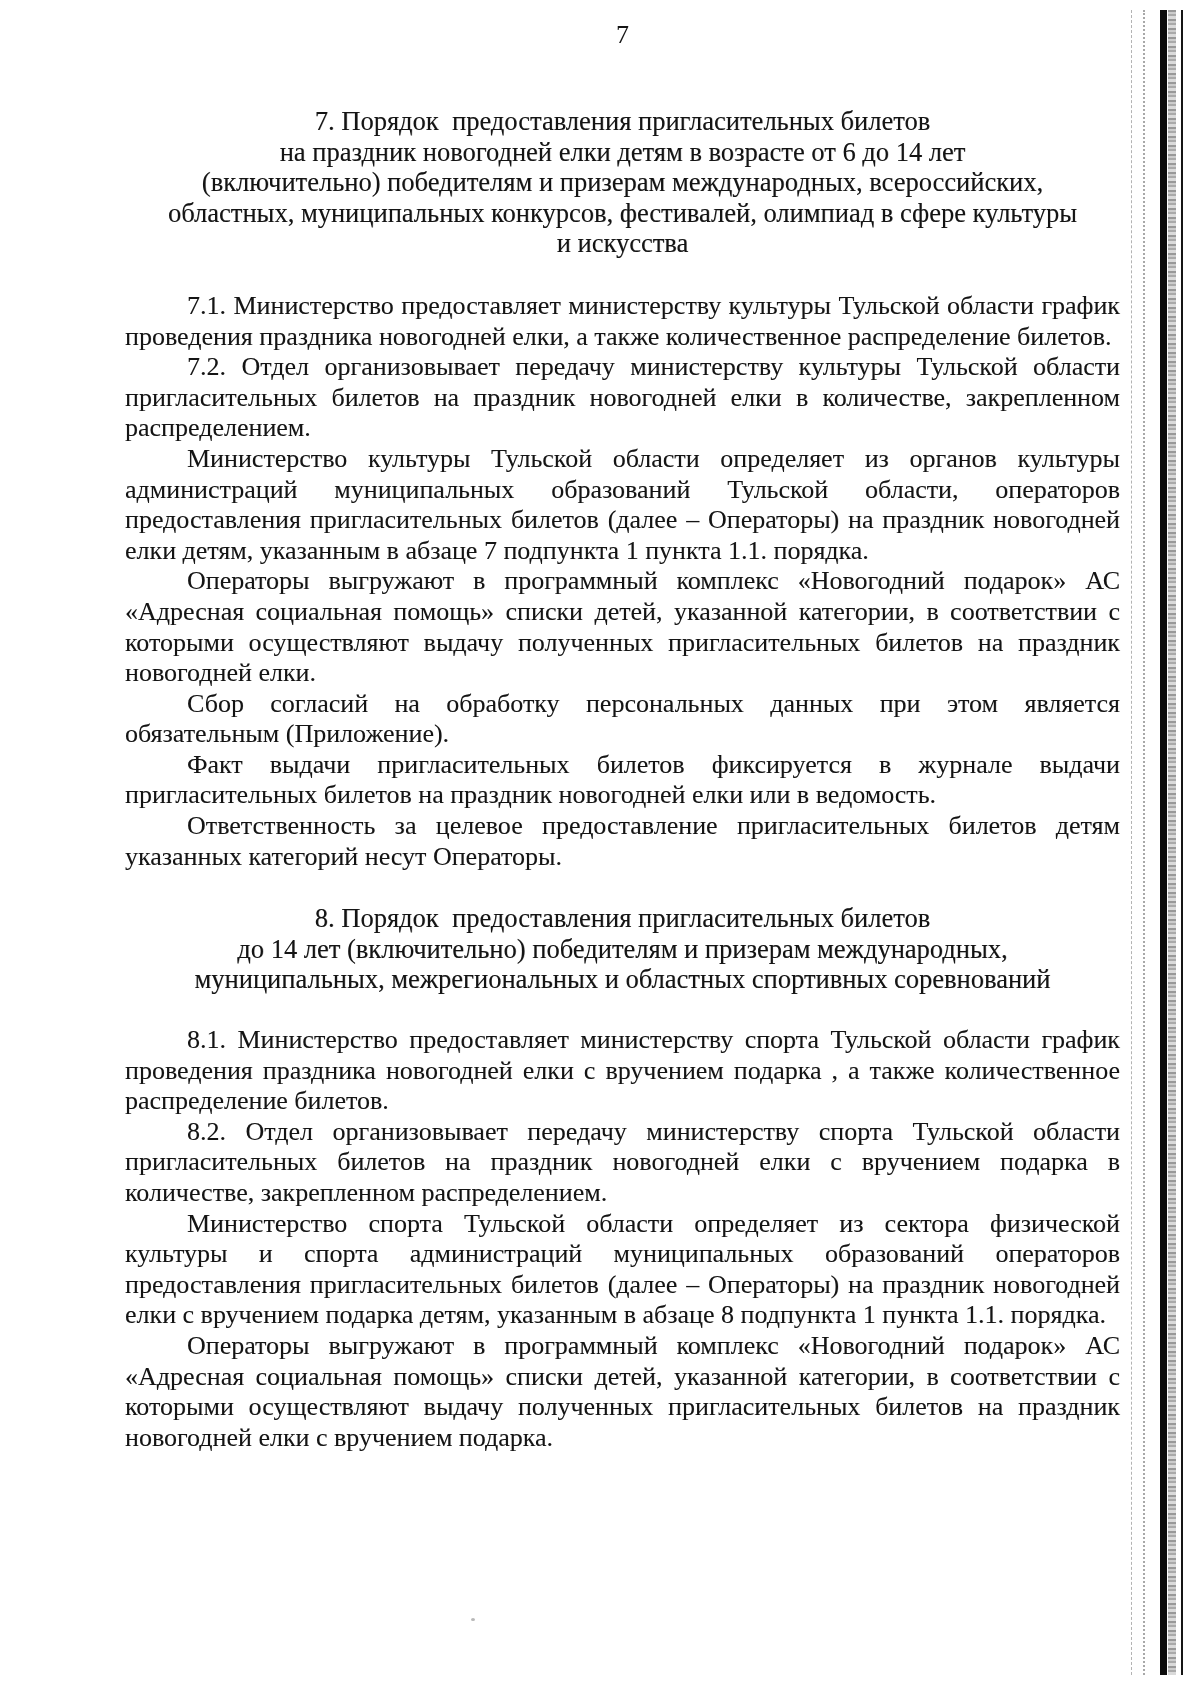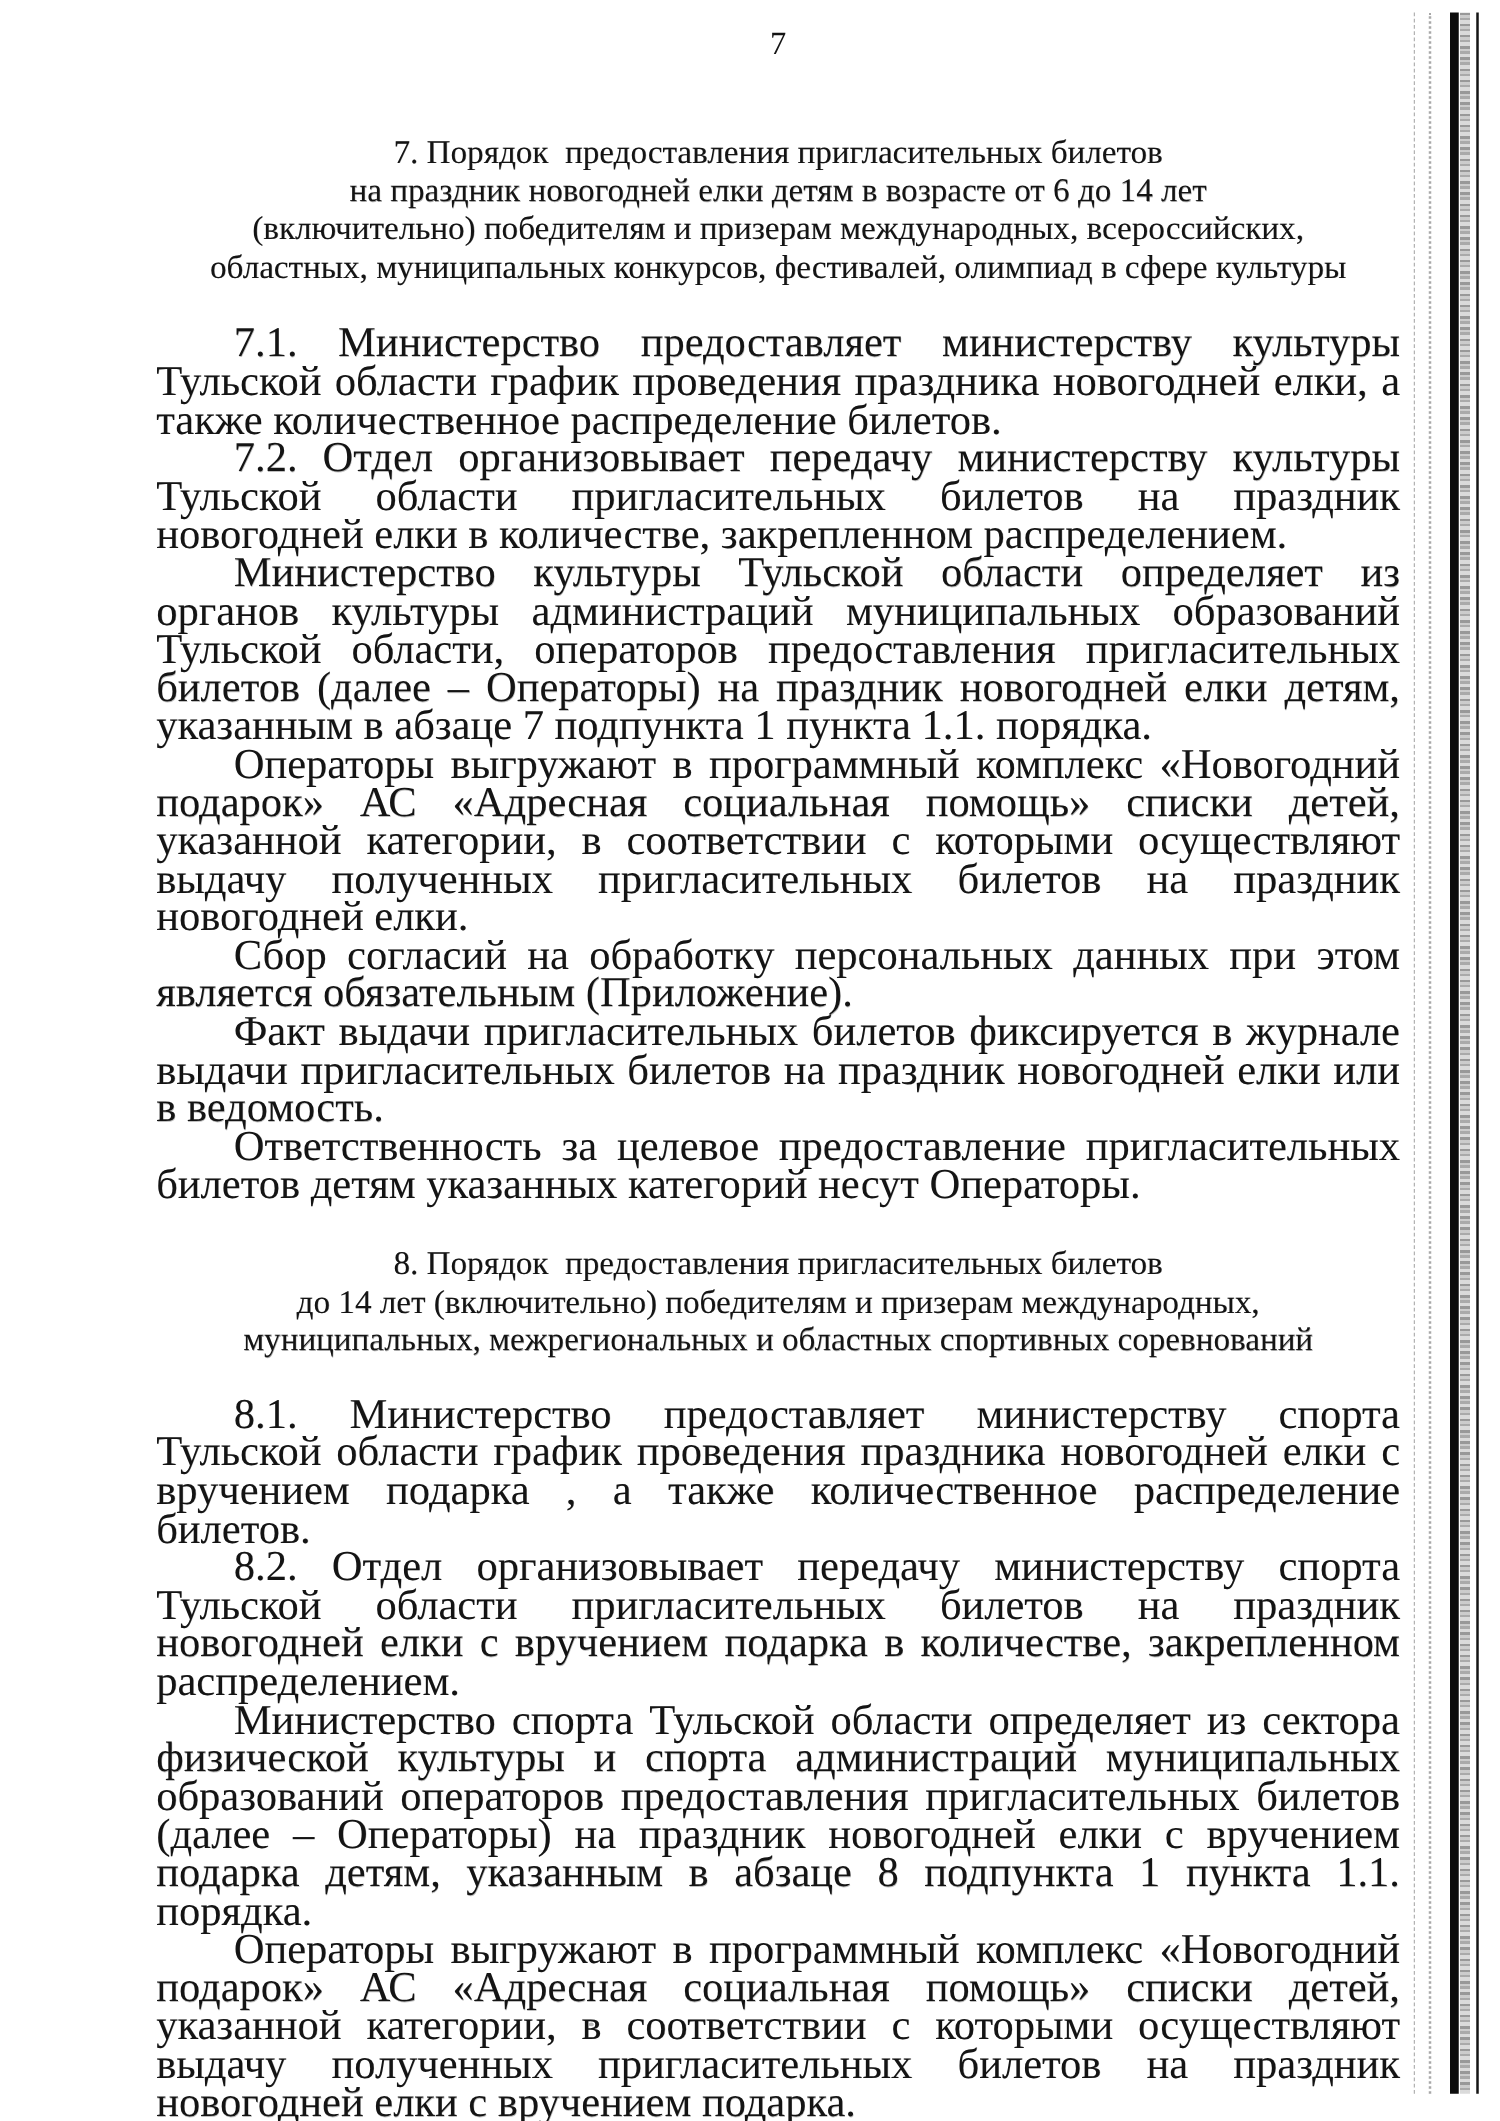--- a/index.html
+++ b/index.html
@@ -38,21 +38,21 @@
     line-height: 30.6px;
     text-shadow: 0.4px 0.4px 0 rgba(0,0,0,0.35);
   }
   .heading-line { white-space: pre-wrap; }
 
   .heading-7 { margin-top: 106px; margin-bottom: 32px; }
   .heading-8 { margin-top: 31px; margin-bottom: 30px; }
 
   .para {
     margin: 0;
-    font-size: 34px;
+    font-size: 26px;
     line-height: 30.6px;
     text-align: justify;
     text-indent: 62px;
     text-shadow: 0.3px 0.3px 0 rgba(0,0,0,0.25);
   }
 
   
   .vline { position: absolute; top: 10px; height: 1665px; pointer-events: none; }
   .vl-dash1 { left: 1131px; width: 0; border-left: 1px dashed #b3b3b3; }
   .vl-dash2 { left: 1143px; width: 0; border-left: 2px dotted #9a9a9a; opacity: 0.85; }
@@ -81,20 +81,21 @@
 
   <div class="page-number">7</div>
 
   <div class="content">
 
     <div class="heading heading-7">
       <div class="heading-line">7. Порядок  предоставления пригласительных билетов</div>
       <div class="heading-line">на праздник новогодней елки детям в возрасте от 6 до 14 лет</div>
       <div class="heading-line">(включительно) победителям и призерам международных, всероссийских,</div>
       <div class="heading-line">областных, муниципальных конкурсов, фестивалей, олимпиад в сфере культуры</div>
+      <div class="heading-line">и искусства</div>
     </div>
 
     <p class="para">7.1. Министерство предоставляет министерству культуры Тульской области график проведения праздника новогодней елки, а также количественное распределение билетов.</p>
     <p class="para">7.2. Отдел организовывает передачу министерству культуры Тульской области пригласительных билетов на праздник новогодней елки в количестве, закрепленном распределением.</p>
     <p class="para">Министерство культуры Тульской области определяет из органов культуры администраций муниципальных образований Тульской области, операторов предоставления пригласительных билетов (далее – Операторы) на праздник новогодней елки детям, указанным в абзаце 7 подпункта 1 пункта 1.1. порядка.</p>
     <p class="para">Операторы выгружают в программный комплекс «Новогодний подарок» АС «Адресная социальная помощь» списки детей, указанной категории, в соответствии с которыми осуществляют выдачу полученных пригласительных билетов на праздник новогодней елки.</p>
     <p class="para">Сбор согласий на обработку персональных данных при этом является обязательным (Приложение).</p>
     <p class="para">Факт выдачи пригласительных билетов фиксируется в журнале выдачи пригласительных билетов на праздник новогодней елки или в ведомость.</p>
     <p class="para">Ответственность за целевое предоставление пригласительных билетов детям указанных категорий несут Операторы.</p>
 

